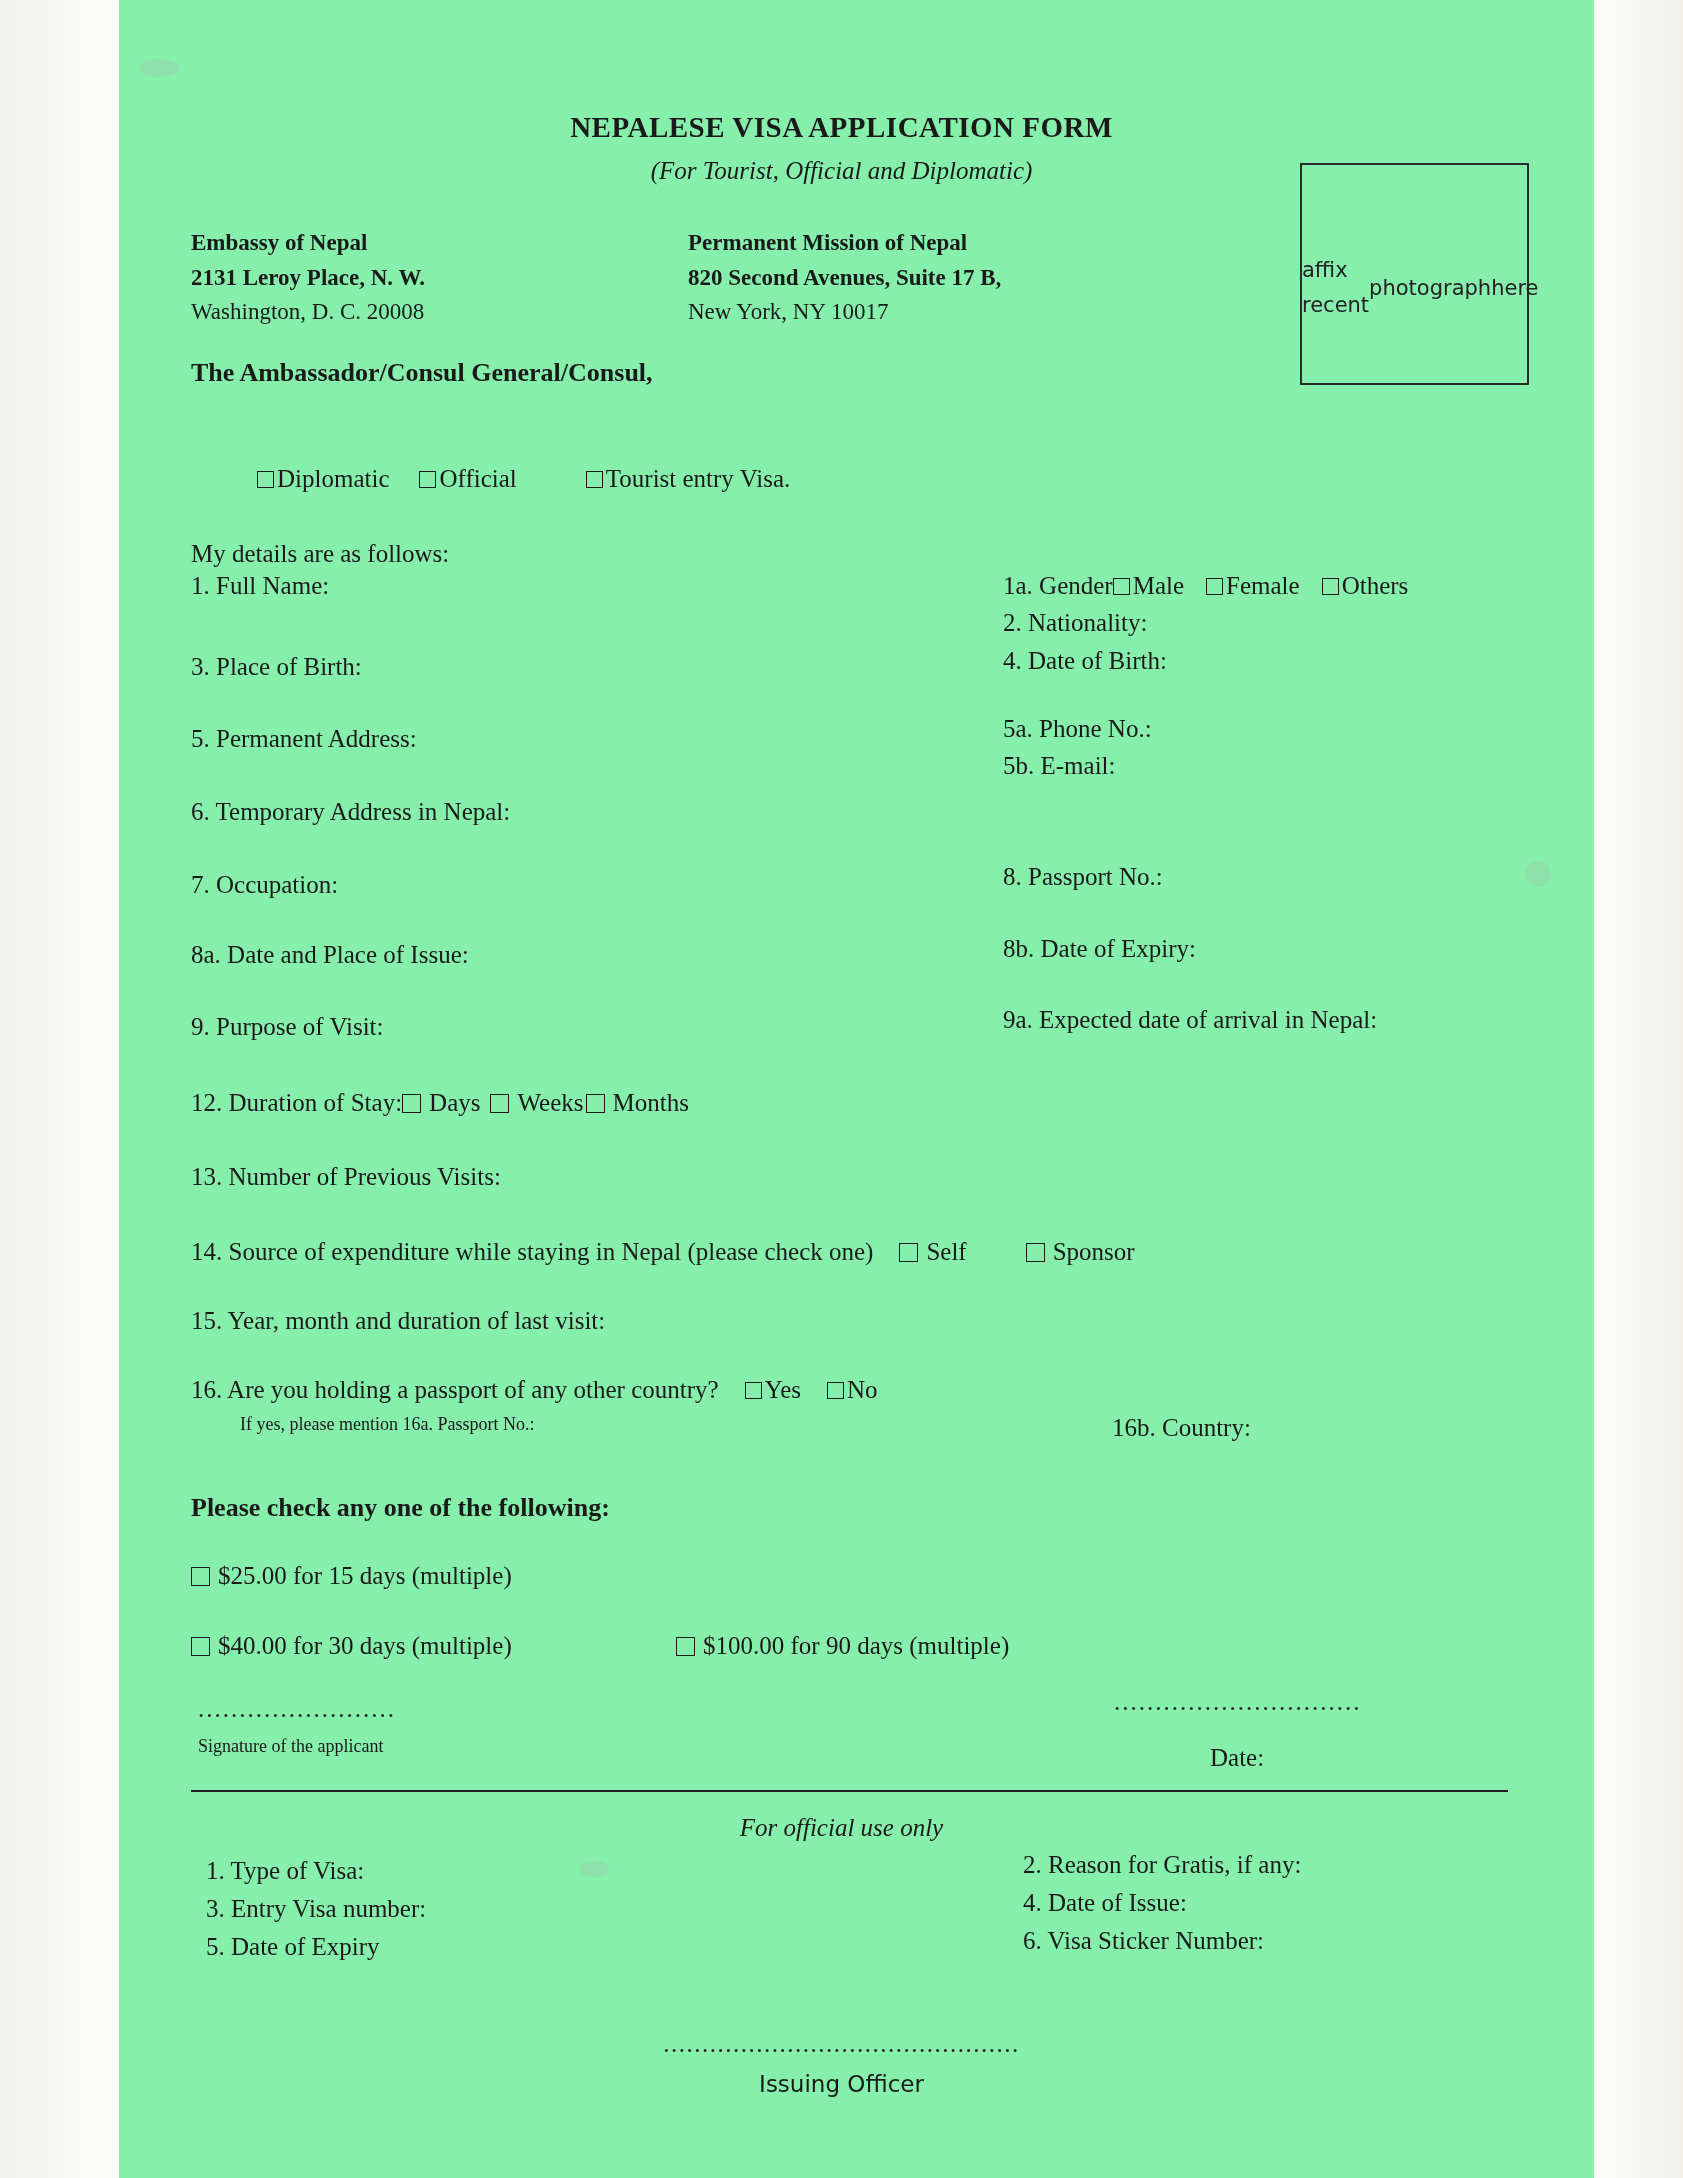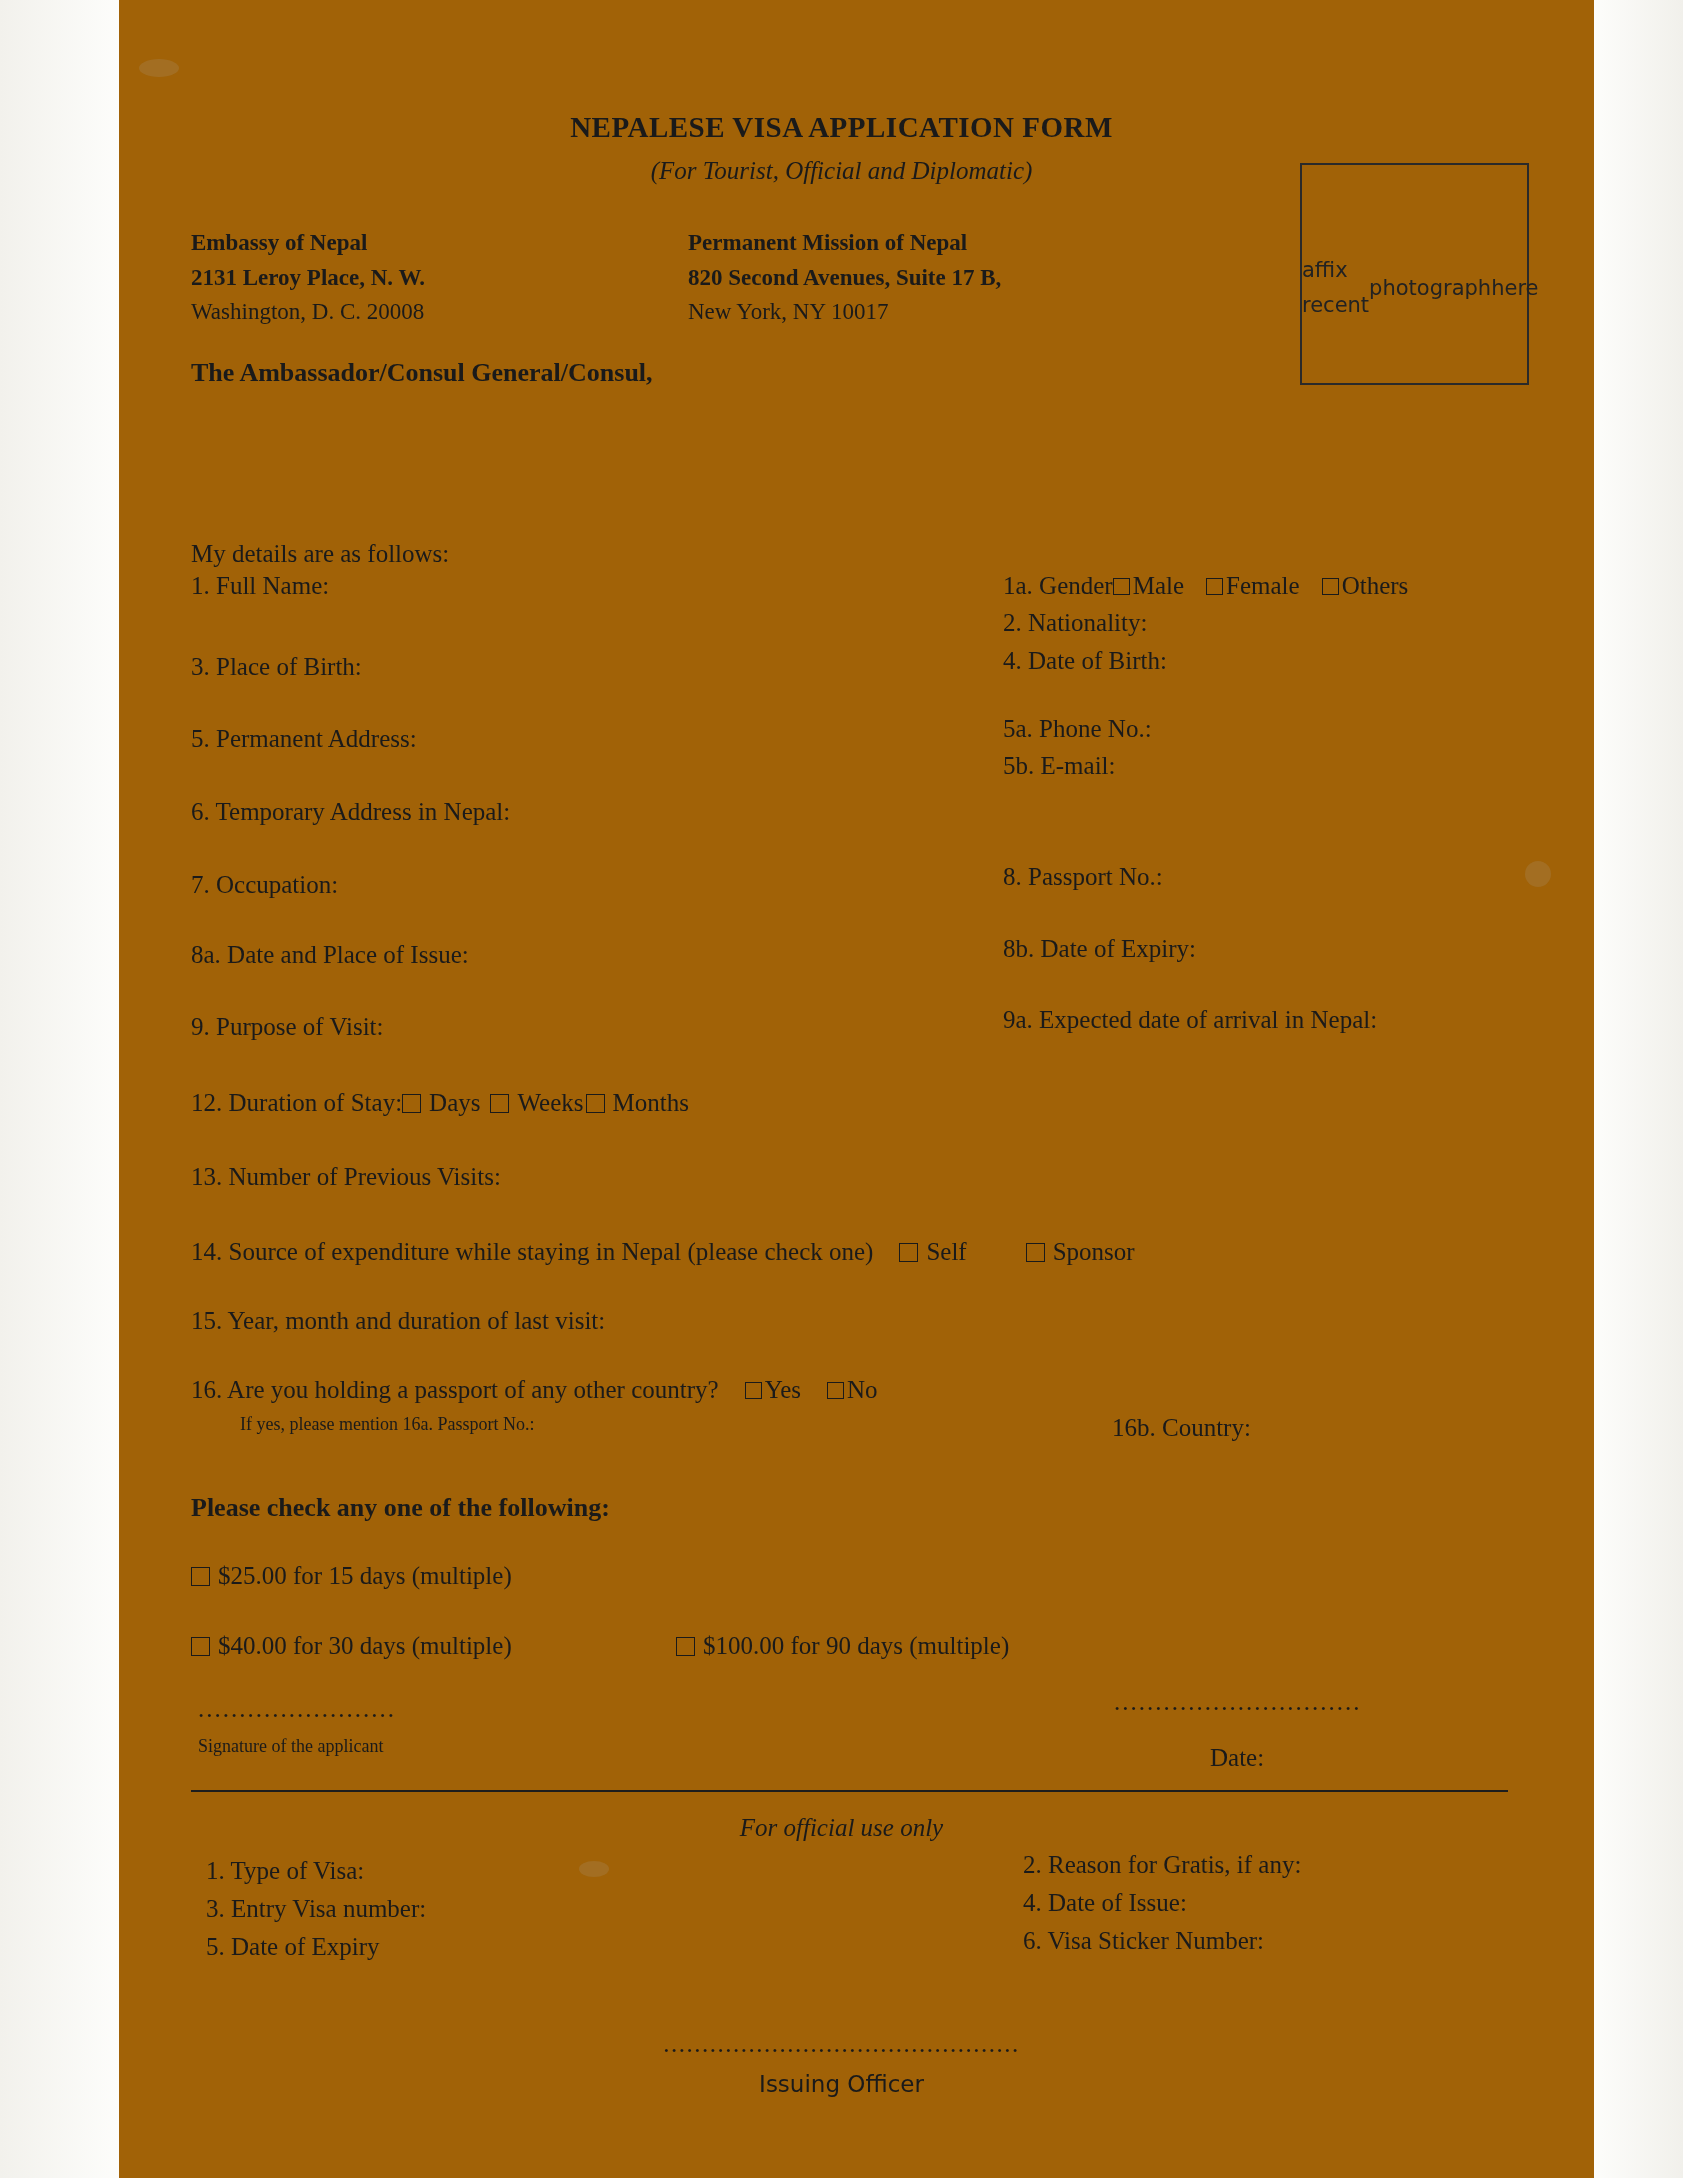--- a/index.html
+++ b/index.html
@@ -13,21 +13,21 @@
     font-family: "Liberation Serif", serif;
     color: #1a1a1a;
     position: relative;
     overflow: hidden;
   }
   .page {
     position: absolute;
     left: 0; top: 0;
     width: 1683px;
     height: 2178px;
-    background: #a16207;
+    background: #86efac;
   }
   
   .scan-edge-left {
     position: absolute; left: 0; top: 0; width: 119px; height: 2178px;
     background: linear-gradient(to right, #f2f1ec 0%, #fdfdfb 100%);
     pointer-events: none;
   }
   .scan-edge-right {
     position: absolute; right: 0; top: 0; width: 89px; height: 2178px;
     background: linear-gradient(to left, #f1f0eb 0%, #fdfdfb 100%);
@@ -286,20 +286,36 @@
   </div>
 
   <div class="addr-block addr-right">
     <div class="b">Permanent Mission of Nepal</div>
     <div class="b">820 Second Avenues, Suite 17 B,</div>
     <div>New York, NY 10017</div>
   </div>
 
   <div class="ambassador">The Ambassador/Consul General/Consul,</div>
 
+  <div class="entry-row">
+    <span class="opt">
+      <span class="cb"></span>
+      <span>Diplomatic</span>
+    </span>
+    <span class="gap1"></span>
+    <span class="opt">
+      <span class="cb"></span>
+      <span>Official</span>
+    </span>
+    <span class="gap2"></span>
+    <span class="opt">
+      <span class="cb"></span>
+      <span>Tourist entry Visa.</span>
+    </span>
+  </div>
 
   <div class="details-head">My details are as follows:</div>
 
   <div class="f col-l" style="top:572px;">1. Full Name:</div>
   <div class="f col-l" style="top:653px;">3. Place of Birth:</div>
   <div class="f col-l" style="top:725px;">5. Permanent Address:</div>
   <div class="f col-l" style="top:798px;">6. Temporary Address in Nepal:</div>
   <div class="f col-l" style="top:871px;">7. Occupation:</div>
   <div class="f col-l" style="top:941px;">8a. Date and Place of Issue:</div>
   <div class="f col-l" style="top:1013px;">9. Purpose of Visit:</div>

